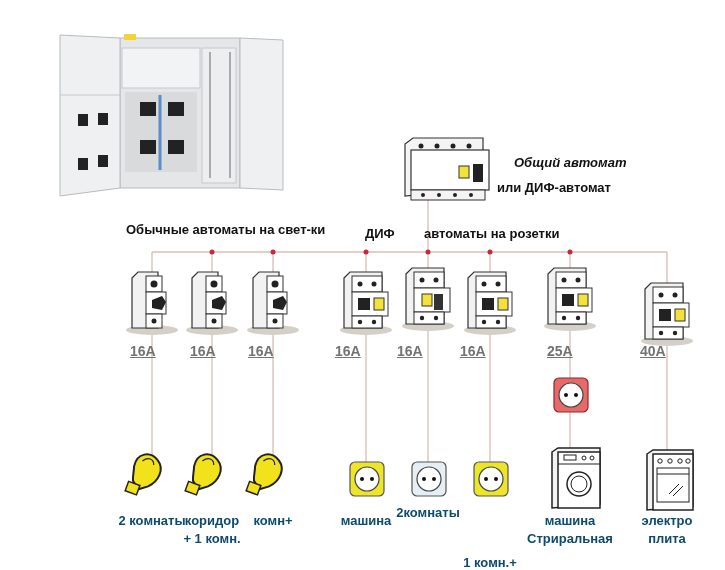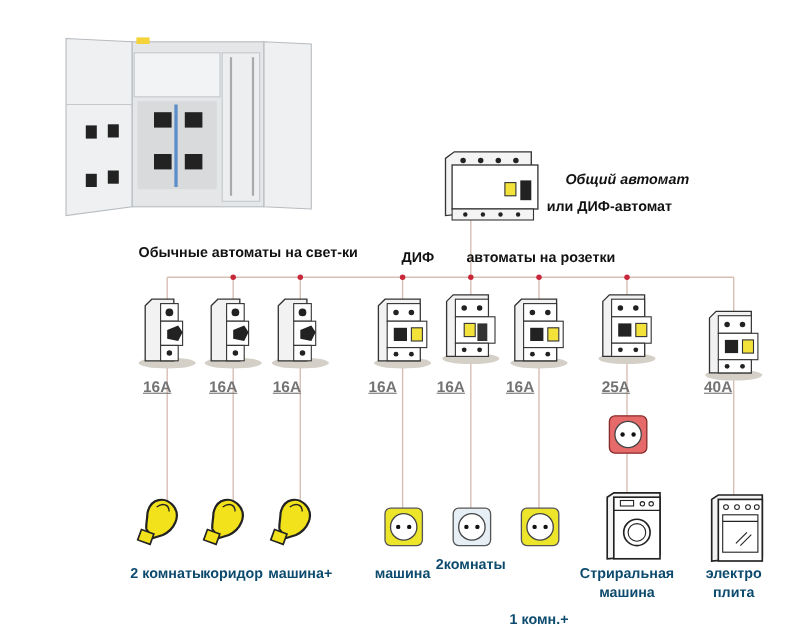--- a/index.html
+++ b/index.html
@@ -249,35 +249,36 @@
     <div class="amp" style="left: 460px; top: 343px;">16A</div>
     <div class="amp" style="left: 522px; top: 343px; margin-left: 25px;">25A</div>
     <div class="amp" style="left: 640px; top: 343px;">40A</div>
   </div>
 <div id="caps">
     <div class="cap" style="top: 512px; left: 92px; width: 120px;">
       <div>2 комнаты</div>
     </div>
     <div class="cap" style="top: 512px; left: 152px; width: 120px;">
       <div>коридор</div>
+      <div>+ 1 комн.</div>
     </div>
     <div class="cap" style="top: 512px; left: 213px; width: 120px;">
-      <div>машина+</div>
+      <div>комн+</div>
     </div>
     <div class="cap" style="top: 512px; left: 306px; width: 120px;">
       <div>машина</div>
     </div>
     <div class="cap" style="top: 504px; left: 368px; width: 120px;">
       <div>2комнаты</div>
     </div>
     <div class="cap" style="top: 506px; left: 430px; width: 120px; margin-top: 48px;">
       <div>1 комн.+</div>
       <div>коридор</div>
     </div>
     <div class="cap" style="top: 512px; left: 510px; width: 120px;">
+      <div>машина</div>
       <div>Стриральная</div>
-      <div>машина</div>
     </div>
     <div class="cap" style="top: 512px; left: 607px; width: 120px;">
       <div>электро</div>
       <div>плита</div>
     </div>
   </div>
 
 </body></html>

